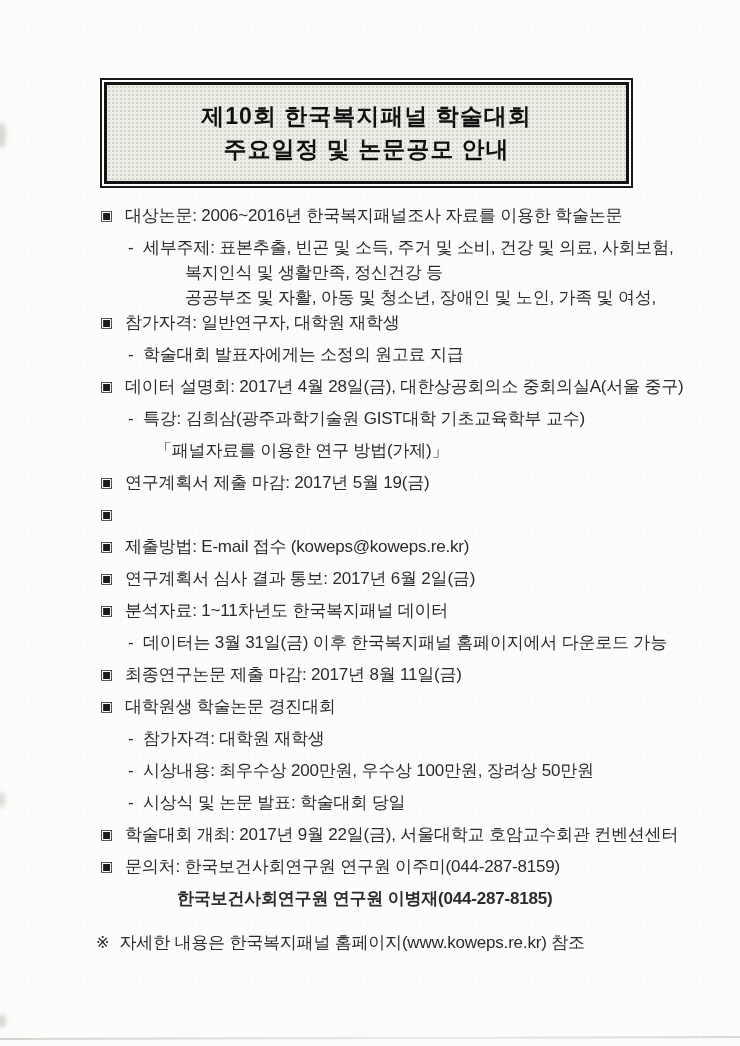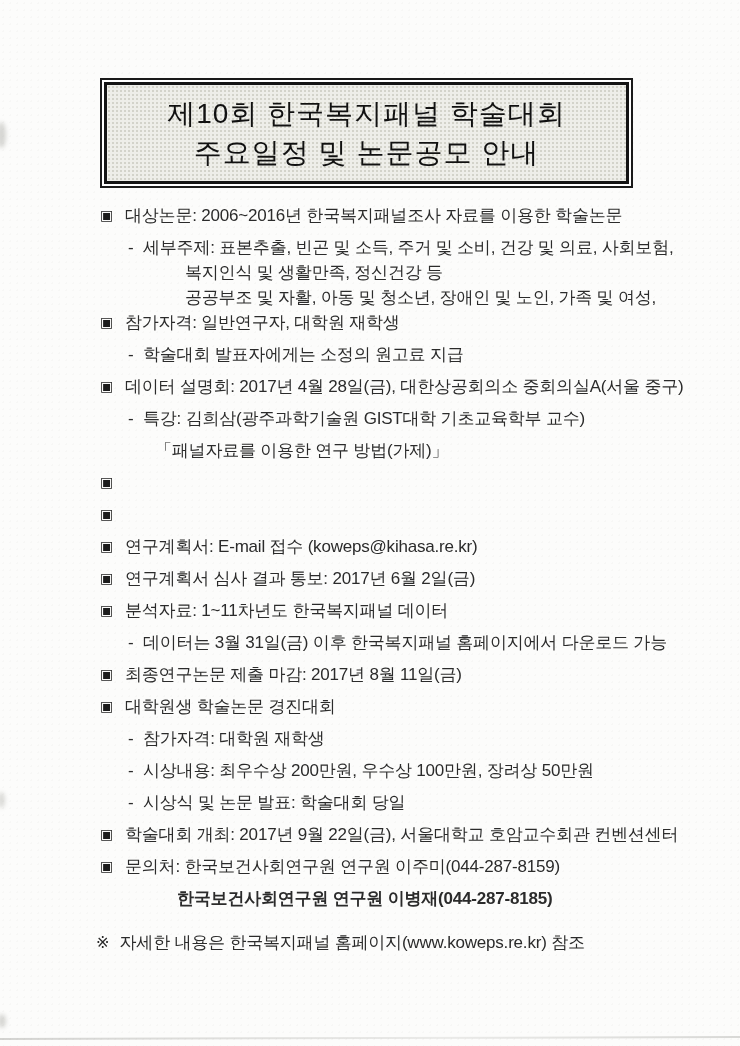--- a/index.html
+++ b/index.html
@@ -38,22 +38,22 @@
     background-color: #eeeee9;
     background-image: radial-gradient(#d3d3ca 0.8px, transparent 0.9px);
     background-size: 4px 4px;
     display: flex;
     flex-direction: column;
     justify-content: center;
     align-items: center;
     row-gap: 5px;
   }
   .title-line {
-    font-size: 28px;
-    font-weight: normal;
+    font-size: 23px;
+    font-weight: bold;
     letter-spacing: 1px;
     color: #111;
     line-height: 1.2;
     white-space: nowrap;
   }
 
   
   .lines {
     position: absolute;
     left: 100px;
@@ -179,29 +179,30 @@
       <span class="mk">-</span>
       <span class="txt">특강: 김희삼(광주과학기술원 GIST대학 기초교육학부 교수)</span>
     </div>
 
     <div class="line quote">
       <span class="txt">「패널자료를 이용한 연구 방법(가제)」</span>
     </div>
 
     <div class="line item">
       <span class="mk">▣</span>
-    </div>
-
-    <div class="line item">
-      <span class="mk">▣</span>
-    </div>
-
-    <div class="line item">
-      <span class="mk">▣</span>
-      <span class="txt">연구계획서: E-mail 접수 (koweps@kihasa.re.kr)</span>
+      <span class="txt">연구계획서 제출 마감: 2017년 5월 19(금)</span>
+    </div>
+
+    <div class="line item">
+      <span class="mk">▣</span>
+    </div>
+
+    <div class="line item">
+      <span class="mk">▣</span>
+      <span class="txt">제출방법: E-mail 접수 (koweps@koweps.re.kr)</span>
     </div>
 
     <div class="line item">
       <span class="mk">▣</span>
       <span class="txt">연구계획서 심사 결과 통보: 2017년 6월 2일(금)</span>
     </div>
 
     <div class="line item">
       <span class="mk">▣</span>
       <span class="txt">분석자료: 1~11차년도 한국복지패널 데이터</span>

